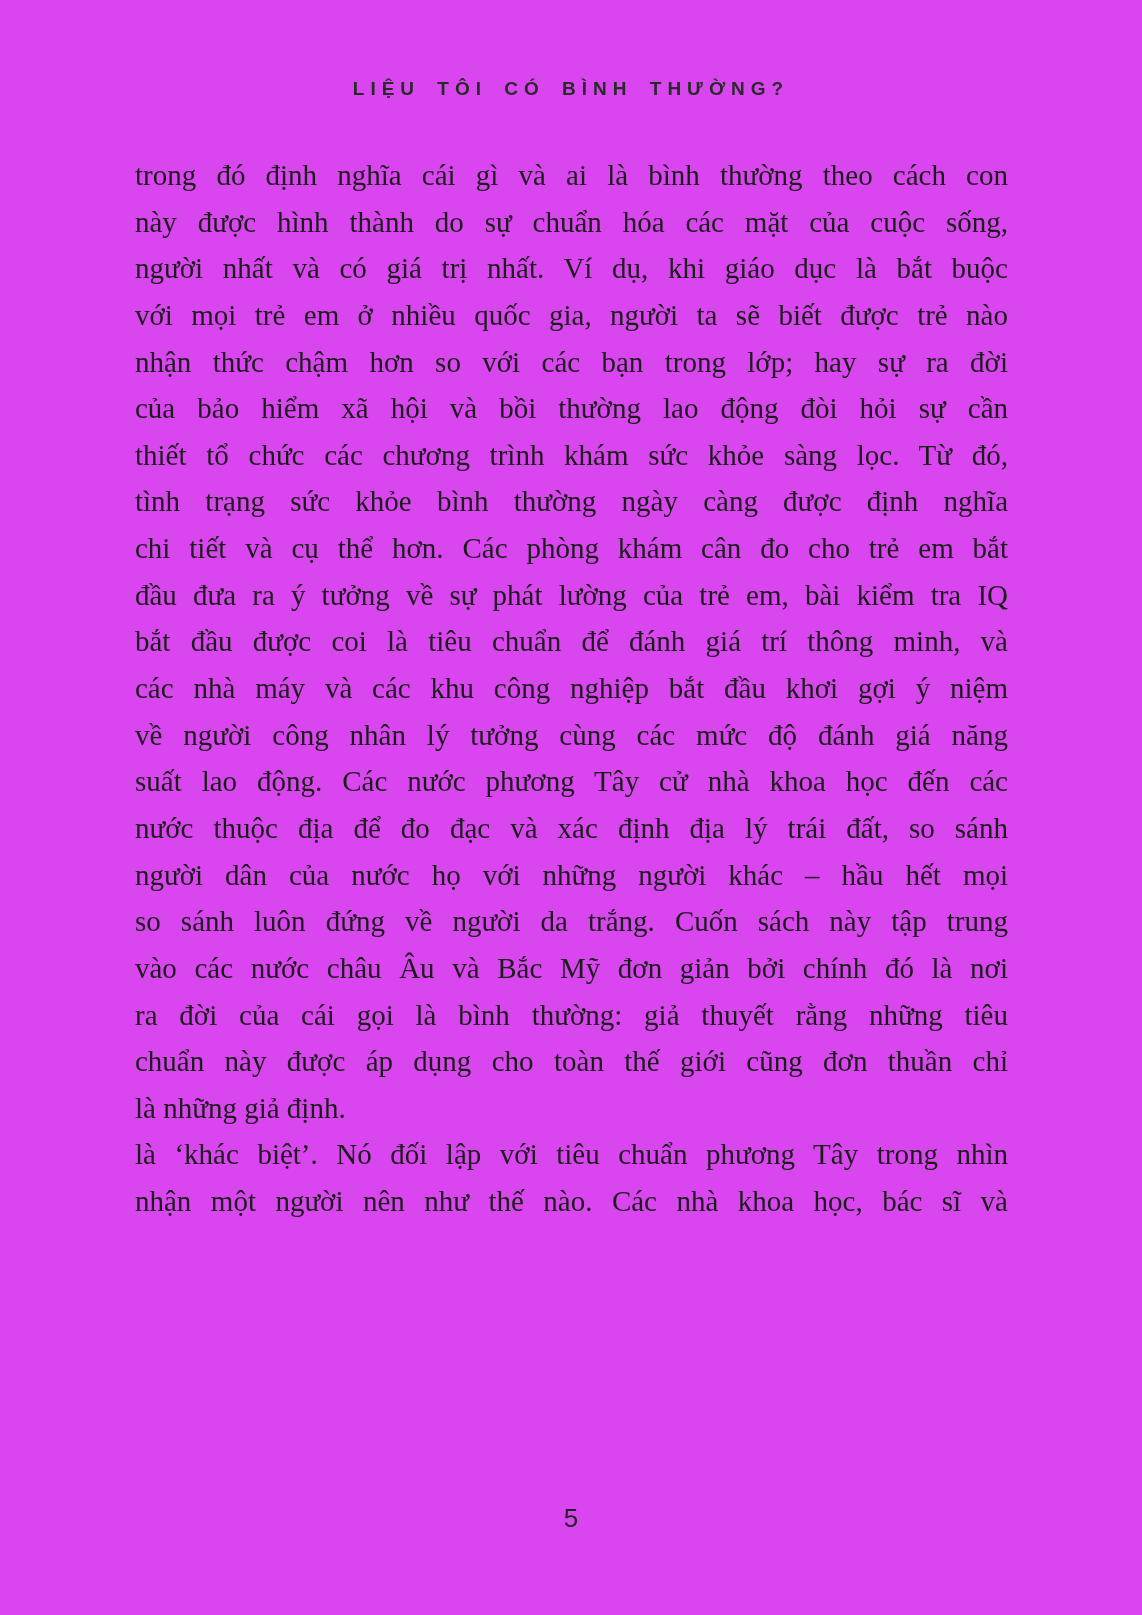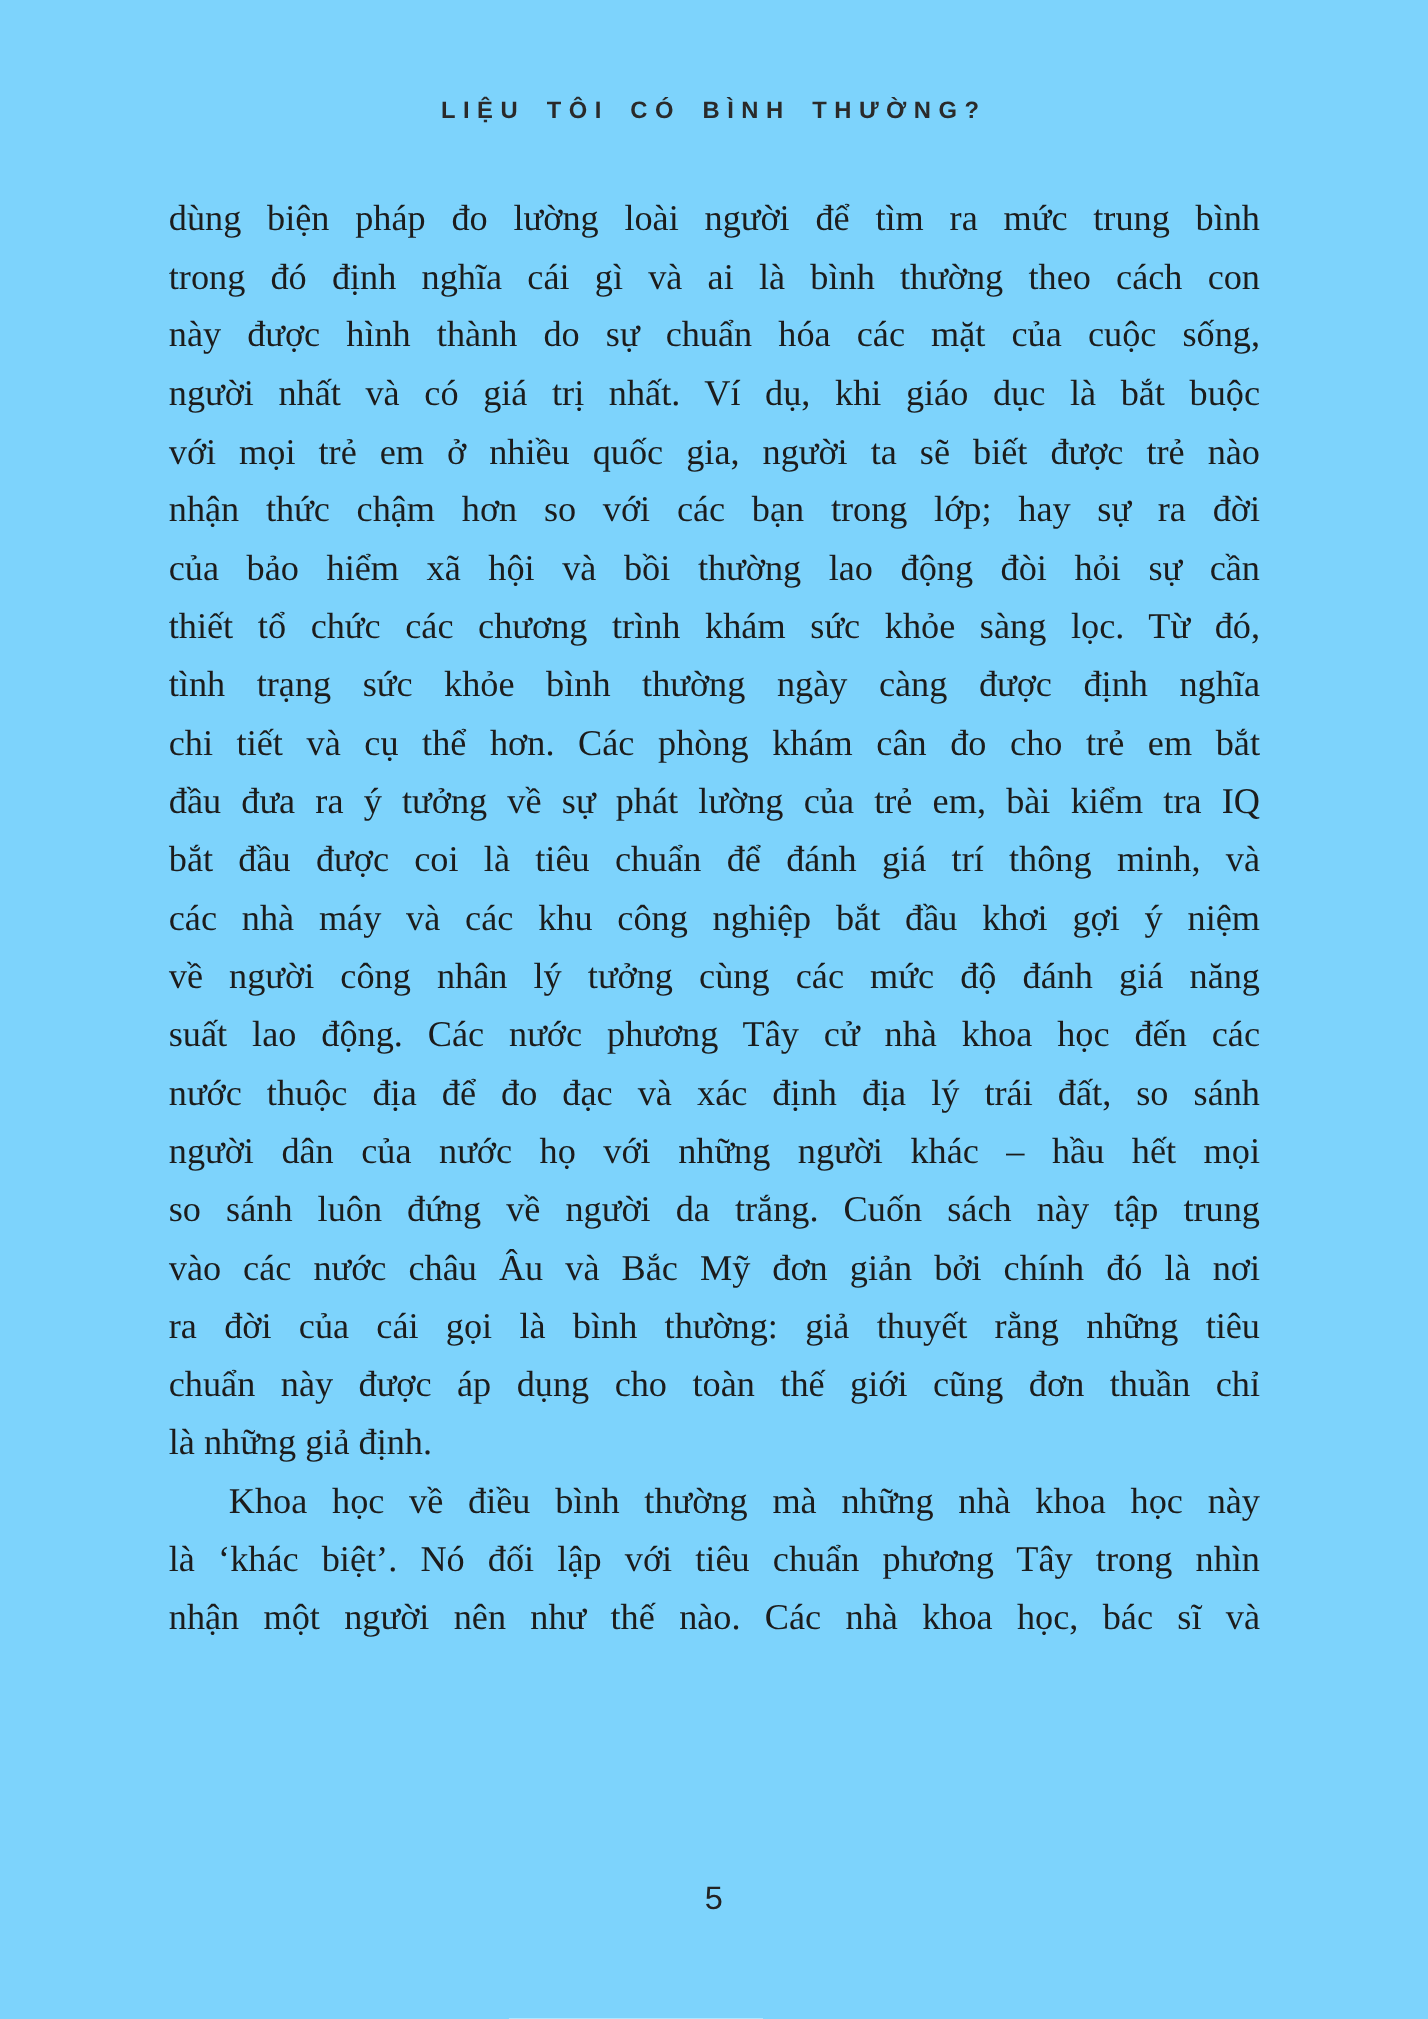--- a/index.html
+++ b/index.html
@@ -2,21 +2,21 @@
 <html lang="vi"><head>
 <meta charset="utf-8">
 <style>
   * { margin: 0; padding: 0; box-sizing: border-box; }
   html, body { background: #ffffff; }
   .page {
     position: relative;
     width: 1142px;
     height: 1615px;
     margin: 0 auto;
-    background: #7dd3fc;
+    background: #d946ef;
     overflow: hidden;
     font-family: "Liberation Serif", "DejaVu Serif", serif;
     color: #1c1c1c;
   }
   .running-head {
     position: absolute;
     top: 78px;
     left: 0;
     width: 100%;
     text-align: center;
@@ -60,21 +60,20 @@
 </head>
 <body>
 
 <div class="page">
 
   <header class="running-head">LIỆU TÔI CÓ BÌNH THƯỜNG?</header>
 
   <main class="body-text">
 
     <div class="para">
-      <p class="line">dùng biện pháp đo lường loài người để tìm ra mức trung bình</p>
       <p class="line">trong đó định nghĩa cái gì và ai là bình thường theo cách con</p>
       <p class="line">này được hình thành do sự chuẩn hóa các mặt của cuộc sống,</p>
       <p class="line">người nhất và có giá trị nhất. Ví dụ, khi giáo dục là bắt buộc</p>
       <p class="line">với mọi trẻ em ở nhiều quốc gia, người ta sẽ biết được trẻ nào</p>
       <p class="line">nhận thức chậm hơn so với các bạn trong lớp; hay sự ra đời</p>
       <p class="line">của bảo hiểm xã hội và bồi thường lao động đòi hỏi sự cần</p>
       <p class="line">thiết tổ chức các chương trình khám sức khỏe sàng lọc. Từ đó,</p>
       <p class="line">tình trạng sức khỏe bình thường ngày càng được định nghĩa</p>
       <p class="line">chi tiết và cụ thể hơn. Các phòng khám cân đo cho trẻ em bắt</p>
       <p class="line">đầu đưa ra ý tưởng về sự phát lường của trẻ em, bài kiểm tra IQ</p>
@@ -85,21 +84,20 @@
       <p class="line">nước thuộc địa để đo đạc và xác định địa lý trái đất, so sánh</p>
       <p class="line">người dân của nước họ với những người khác – hầu hết mọi</p>
       <p class="line">so sánh luôn đứng về người da trắng. Cuốn sách này tập trung</p>
       <p class="line">vào các nước châu Âu và Bắc Mỹ đơn giản bởi chính đó là nơi</p>
       <p class="line">ra đời của cái gọi là bình thường: giả thuyết rằng những tiêu</p>
       <p class="line">chuẩn này được áp dụng cho toàn thế giới cũng đơn thuần chỉ</p>
       <p class="line para-end">là những giả định.</p>
     </div>
 
     <div class="para">
-      <p class="line indent">Khoa học về điều bình thường mà những nhà khoa học này</p>
       <p class="line">là ‘khác biệt’. Nó đối lập với tiêu chuẩn phương Tây trong nhìn</p>
       <p class="line">nhận một người nên như thế nào. Các nhà khoa học, bác sĩ và</p>
     </div>
 
   </main>
 
   <footer class="folio">5</footer>
 
 </div>
 

